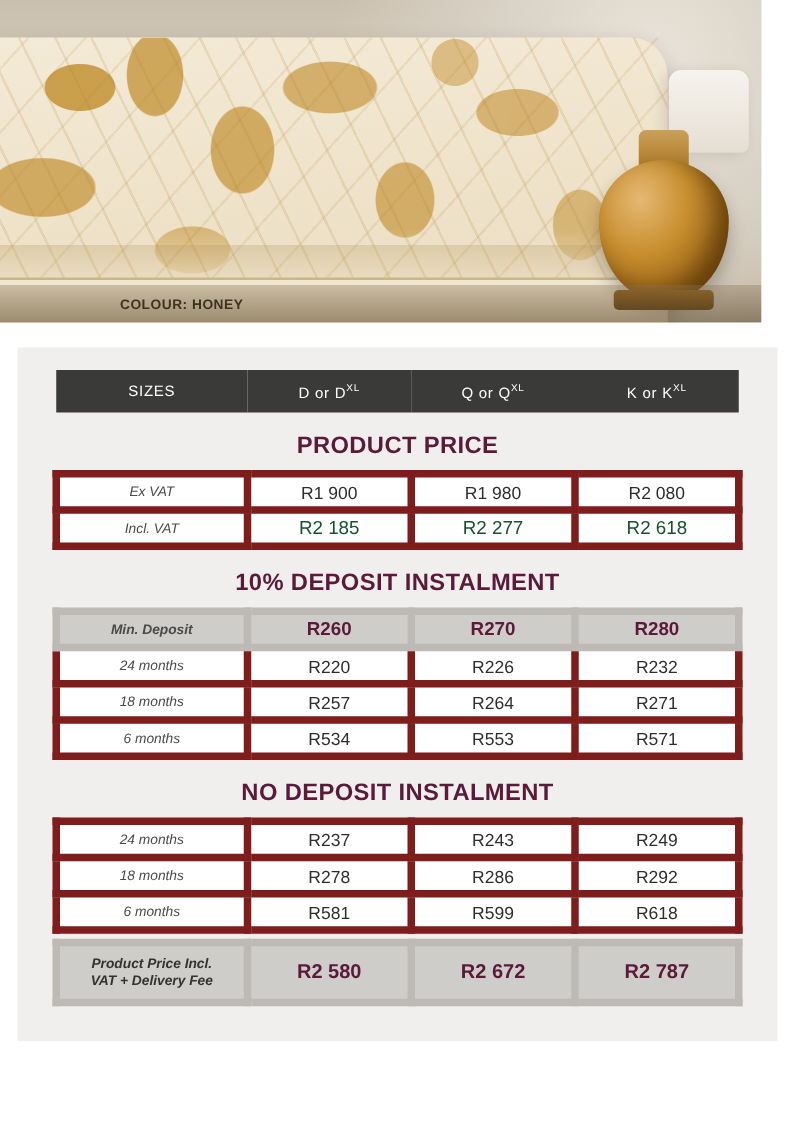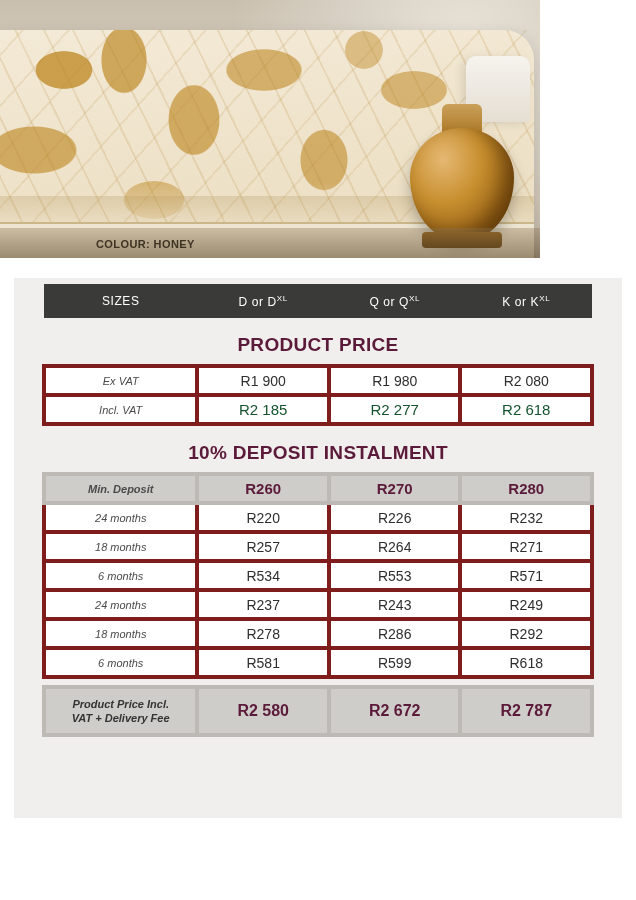--- a/index.html
+++ b/index.html
@@ -36,21 +36,21 @@
   .header-sub {
     font-size: 14px;
     color: #5a5a5a;
     line-height: 20px;
     margin-top: 1px;
   }
 
   
   .hero {
     position: relative;
-    width: 540px;
+    width: 609px;
     height: 258px;
     overflow: hidden;
     background: #cfc6b4;
   }
   .hero-bg {
     position: absolute;
     inset: 0;
     background:
       radial-gradient(circle at 86% 18%, #e9e3d9 0%, #d9d2c6 22%, rgba(217,210,198,0) 46%),
       linear-gradient(180deg, #c9bfae 0%, #d8cfc0 30%, #cfc5b3 60%, #b9ad99 100%);
@@ -150,21 +150,21 @@
     font-weight: bold;
     color: #3e3222;
     letter-spacing: 0.4px;
   }
 
   
   .panel {
     position: relative;
     margin: 20px 14px 0 14px;
     background: #f1efed;
-    padding: 6px 28px 28px 28px;
+    padding: 18px 28px 28px 28px;
     min-height: 540px;
   }
 
   table.grid {
     width: 100%;
     border-collapse: collapse;
     table-layout: fixed;
   }
   table.grid col.c0 { width: 28%; }
   table.grid col.c1 { width: 24%; }
@@ -191,21 +191,21 @@
     color: #5b1a39;
     letter-spacing: 0.3px;
     padding: 16px 0 8px 0;
     border: none;
     background: transparent;
   }
 
   .spacer td { height: 10px; border: none; background: transparent; }
 
   .row td {
-    border: 4px solid #7f1d1d;
+    border: 6px solid #7f1d1d;
     background: #ffffff;
     height: 29px;
     text-align: center;
     font-size: 14px;
     color: #2e2e2e;
   }
   .row td.label {
     font-size: 11px;
     font-style: italic;
     color: #4a4a4a;
@@ -323,20 +323,23 @@
           <td class="value">R264</td>
           <td class="value">R271</td>
         </tr>
         <tr class="row">
           <td class="label">6 months</td>
           <td class="value">R534</td>
           <td class="value">R553</td>
           <td class="value">R571</td>
         </tr>
 
+        <tr class="section-title">
+          <td colspan="4">NO DEPOSIT INSTALMENT</td>
+        </tr>
         <tr class="row">
           <td class="label">24 months</td>
           <td class="value">R237</td>
           <td class="value">R243</td>
           <td class="value">R249</td>
         </tr>
         <tr class="row">
           <td class="label">18 months</td>
           <td class="value">R278</td>
           <td class="value">R286</td>

